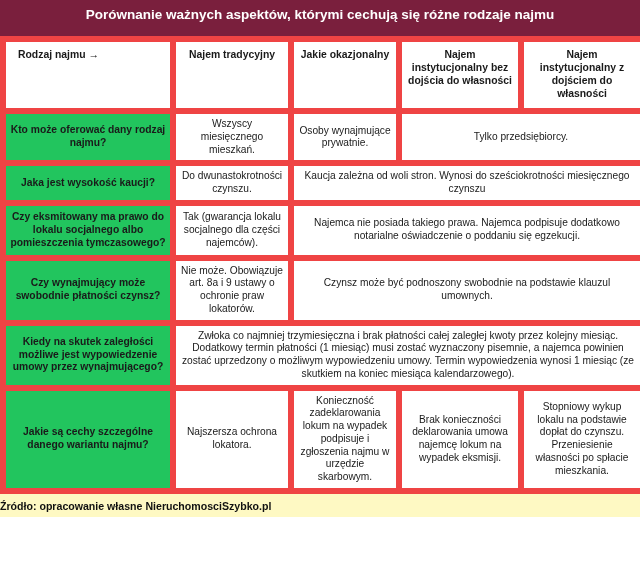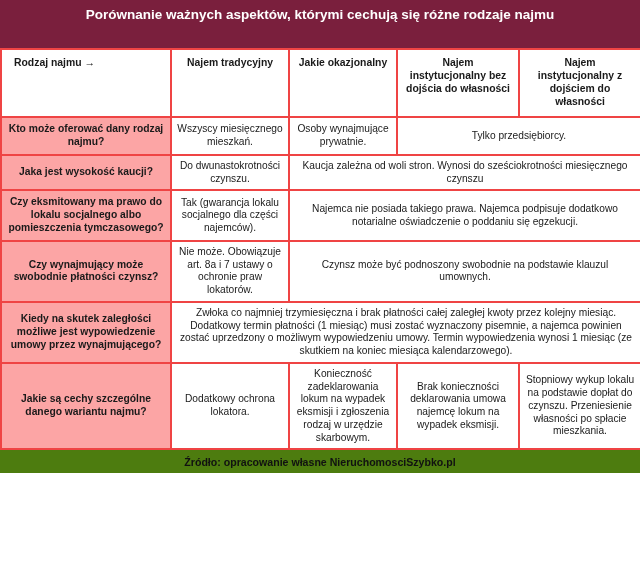--- a/index.html
+++ b/index.html
@@ -20,70 +20,70 @@
     box-sizing: border-box;
     display: flex;
     flex-direction: column;
   }
   .title-bar {
     background: #7a1f3d;
     color: #ffffff;
     text-align: center;
     font-weight: bold;
     font-size: 13.5px;
-    padding: 7px 6px 25px 6px;
+    padding: 7px 6px 13px 6px;
     line-height: 1.2;
   }
   table {
     border-collapse: collapse;
     width: 640px;
     table-layout: fixed;
   }
   td, th {
-    border: 2px solid #ef4444;
+    border: 6px solid #ef4444;
     vertical-align: middle;
     padding: 4px 5px;
     font-size: 10.2px;
     line-height: 1.25;
     text-align: center;
   }
   th {
     font-weight: bold;
     background: #ffffff;
     font-size: 10.4px;
     vertical-align: top;
     padding-top: 6px;
     height: 56px;
   }
   th.first-head {
     text-align: left;
     vertical-align: top;
     padding-left: 12px;
   }
   td.rowhead {
-    background: #fca5a5;
+    background: #22c55e;
     font-weight: bold;
     text-align: center;
     font-size: 10.3px;
     padding: 5px 4px;
   }
   td.cell {
     background: #ffffff;
   }
   .col1 { width: 170px; }
   .col2 { width: 118px; }
   .col3 { width: 108px; }
   .col4 { width: 122px; }
   .col5 { width: 122px; }
   .source {
-    text-align: center;
+    text-align: left;
     font-weight: bold;
     font-size: 10.6px;
     padding: 6px 0 5px 0;
-    background: #4d7c0f;
+    background: #fef9c3;
     color: #111111;
   }
   .wrap {
     border-top: 0;
   }
 </style>
 </head>
 <body>
 
 <div class="page">
@@ -120,31 +120,31 @@
             <td class="cell">Do dwunastokrotności czynszu.</td>
             <td class="cell" colspan="3">Kaucja zależna od woli stron. Wynosi do sześciokrotności miesięcznego czynszu</td>
           </tr>
           <tr>
             <td class="rowhead">Czy eksmitowany ma prawo do lokalu socjalnego albo pomieszczenia tymczasowego?</td>
             <td class="cell">Tak (gwarancja lokalu socjalnego dla części najemców).</td>
             <td class="cell" colspan="3">Najemca nie posiada takiego prawa. Najemca podpisuje dodatkowo notarialne oświadczenie o poddaniu się egzekucji.</td>
           </tr>
           <tr>
             <td class="rowhead">Czy wynajmujący może swobodnie płatności czynsz?</td>
-            <td class="cell">Nie może. Obowiązuje art. 8a i 7 ustawy o ochronie praw lokatorów.</td>
+            <td class="cell">Nie może. Obowiązuje art. 8a i 9 ustawy o ochronie praw lokatorów.</td>
             <td class="cell" colspan="3">Czynsz może być podnoszony swobodnie na podstawie klauzul umownych.</td>
           </tr>
           <tr>
             <td class="rowhead">Kiedy na skutek zaległości możliwe jest wypowiedzenie umowy przez wynajmującego?</td>
             <td class="cell" colspan="4">Zwłoka co najmniej trzymiesięczna i brak płatności całej zaległej kwoty przez kolejny miesiąc. Dodatkowy termin płatności (1 miesiąc) musi zostać wyznaczony pisemnie, a najemca powinien zostać uprzedzony o możliwym wypowiedzeniu umowy. Termin wypowiedzenia wynosi 1 miesiąc (ze skutkiem na koniec miesiąca kalendarzowego).</td>
           </tr>
           <tr>
             <td class="rowhead">Jakie są cechy szczególne danego wariantu najmu?</td>
-            <td class="cell">Dodatkowy ochrona lokatora.</td>
-            <td class="cell">Konieczność zadeklarowania lokum na wypadek eksmisji i zgłoszenia rodzaj w urzędzie skarbowym.</td>
+            <td class="cell">Najszersza ochrona lokatora.</td>
+            <td class="cell">Konieczność zadeklarowania lokum na wypadek podpisuje i zgłoszenia najmu w urzędzie skarbowym.</td>
             <td class="cell">Brak konieczności deklarowania umowa najemcę lokum na wypadek eksmisji.</td>
             <td class="cell">Stopniowy wykup lokalu na podstawie dopłat do czynszu. Przeniesienie własności po spłacie mieszkania.</td>
           </tr>
         </tbody>
     </table>
   </div>
 
   <div class="source">Źródło: opracowanie własne NieruchomosciSzybko.pl</div>
 
 </div>

